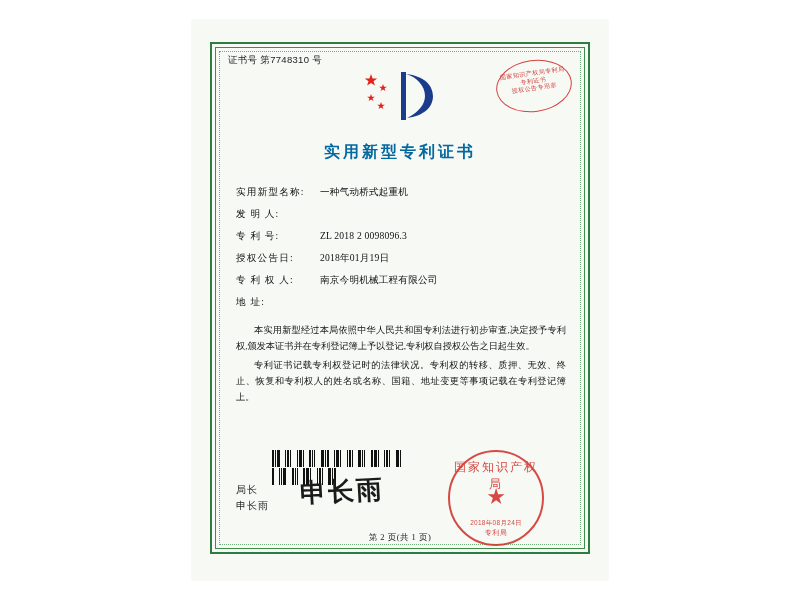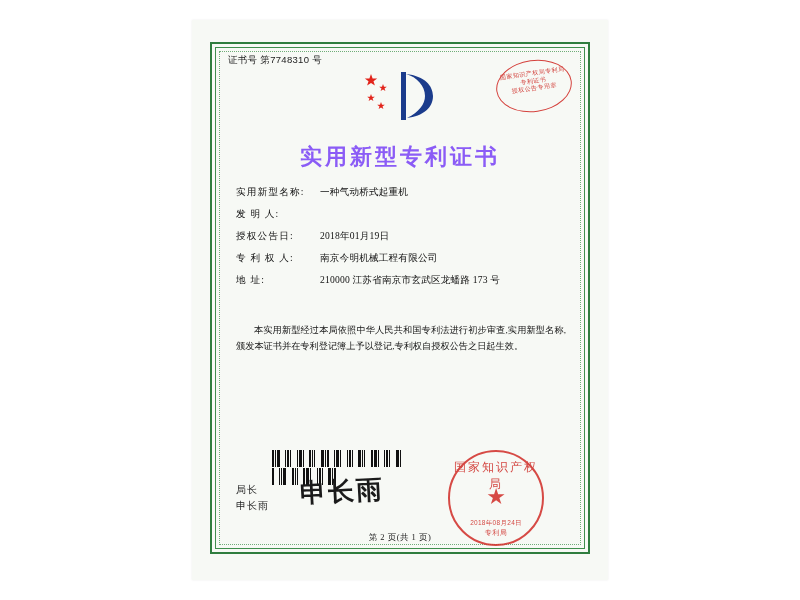--- a/index.html
+++ b/index.html
@@ -86,24 +86,24 @@
     height: 56px;
   }
   
   .title {
     position: absolute;
     top: 88px;
     left: 0;
     right: 0;
     text-align: center;
     font-family: "Liberation Serif", serif;
-    font-size: 22px;
+    font-size: 16px;
     font-weight: bold;
     letter-spacing: 3px;
-    color: #8b5cf6;
+    color: #0369a1;
   }
   
   .fields {
     position: absolute;
     top: 132px;
     left: 14px;
     right: 10px;
     font-family: "Liberation Serif", serif;
     font-size: 9.6px;
     color: #111;
@@ -299,35 +299,39 @@
 
       <div class="fields">
         <div class="field-row">
           <div class="field-label">实用新型名称:</div>
           <div class="field-value">一种气动桥式起重机</div>
         </div>
         <div class="field-row">
           <div class="field-label">发  明  人:</div>
         </div>
         <div class="field-row">
+          <div class="field-label">专  利  号:</div>
+          <div class="field-value">ZL 2018 2 0098096.3</div>
+        </div>
+        <div class="field-row">
           <div class="field-label">授权公告日:</div>
           <div class="field-value">2018年01月19日</div>
         </div>
         <div class="field-row">
           <div class="field-label">专  利  权  人:</div>
           <div class="field-value">南京今明机械工程有限公司</div>
         </div>
         <div class="field-row">
           <div class="field-label">地      址:</div>
-          <div class="field-value">210000 江苏省南京市玄武区龙蟠路 173 号</div>
         </div>
       </div>
 
       <div class="body-text">
-        <p>本实用新型经过本局依照中华人民共和国专利法进行初步审查,实用新型名称,颁发本证书并在专利登记簿上予以登记,专利权自授权公告之日起生效。</p>
+        <p>本实用新型经过本局依照中华人民共和国专利法进行初步审查,决定授予专利权,颁发本证书并在专利登记簿上予以登记,专利权自授权公告之日起生效。</p>
+        <p>专利证书记载专利权登记时的法律状况。专利权的转移、质押、无效、终止、恢复和专利权人的姓名或名称、国籍、地址变更等事项记载在专利登记簿上。</p>
       </div>
 
       <div class="barcode">
         <span style="width:2px"></span><span style="width:1px"></span><span style="width:3px"></span>
         <span style="width:1px"></span><span style="width:2px"></span><span style="width:1px"></span>
         <span style="width:1px"></span><span style="width:3px"></span><span style="width:1px"></span>
         <span style="width:2px"></span><span style="width:1px"></span><span style="width:1px"></span>
         <span style="width:3px"></span><span style="width:1px"></span><span style="width:2px"></span>
         <span style="width:1px"></span><span style="width:3px"></span><span style="width:1px"></span>
         <span style="width:1px"></span><span style="width:2px"></span><span style="width:1px"></span>

